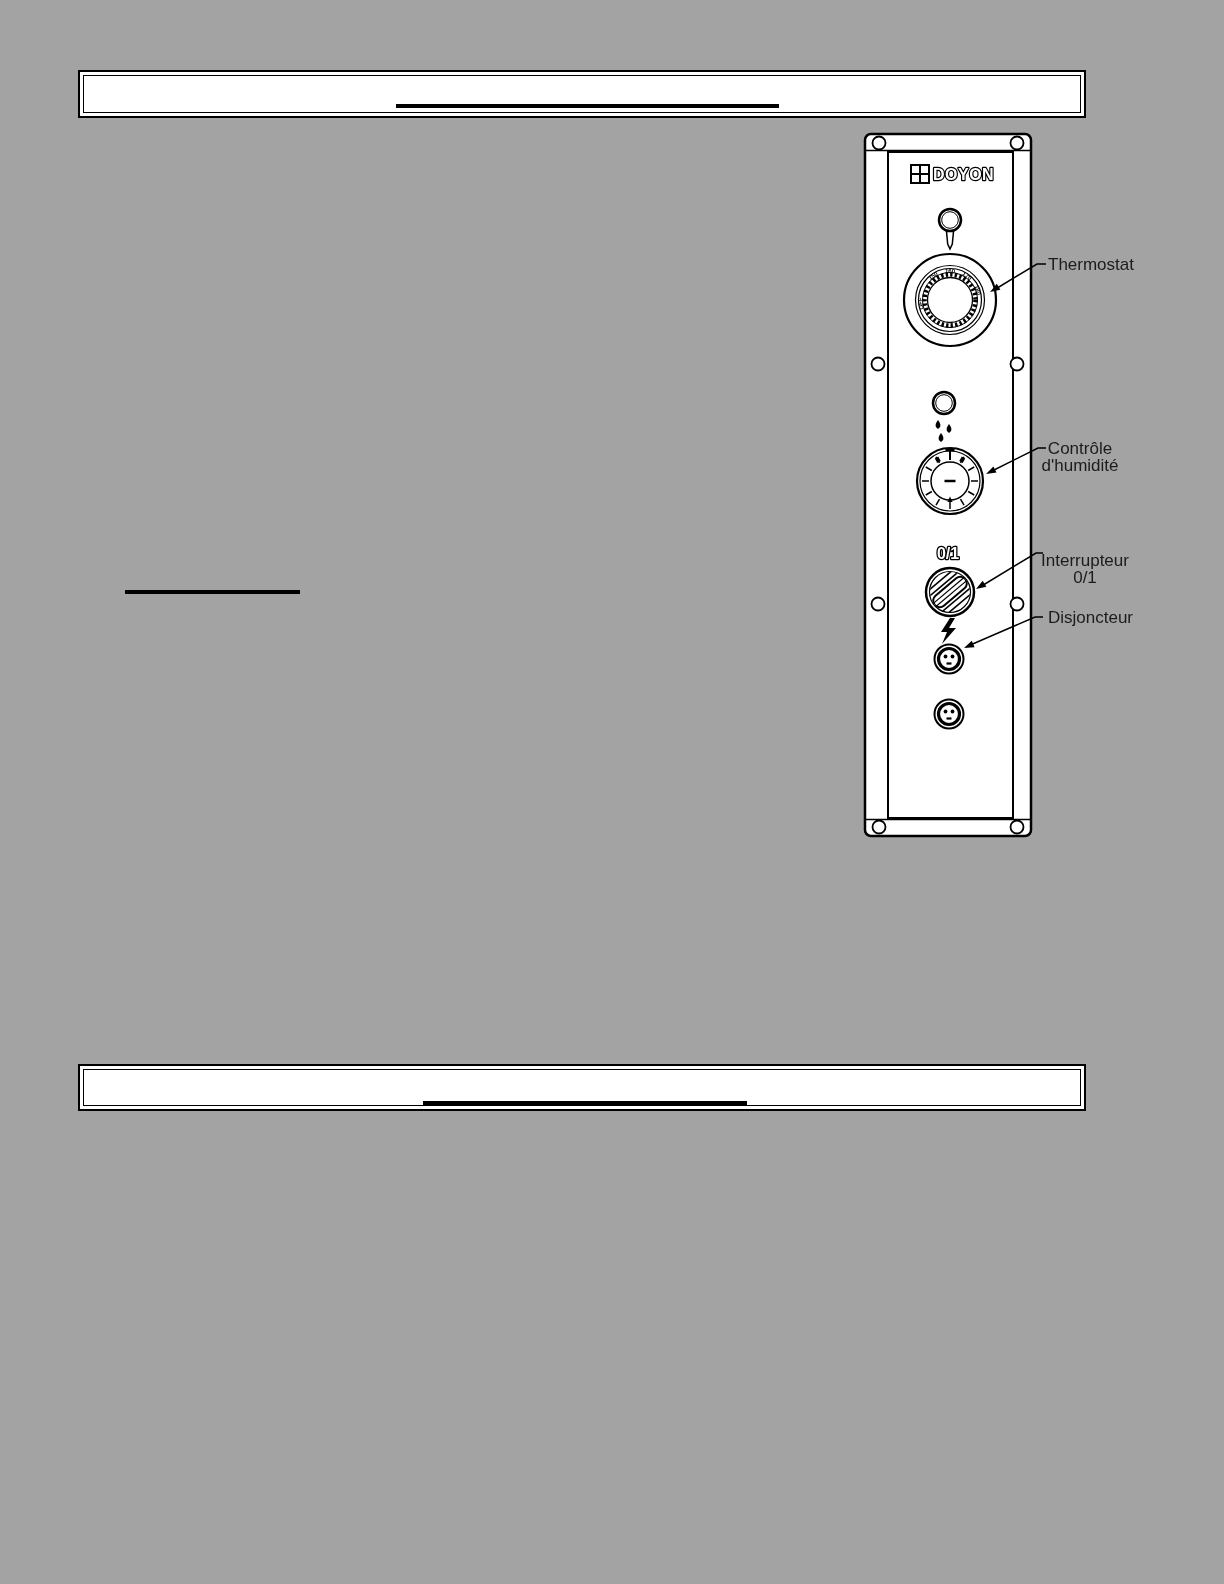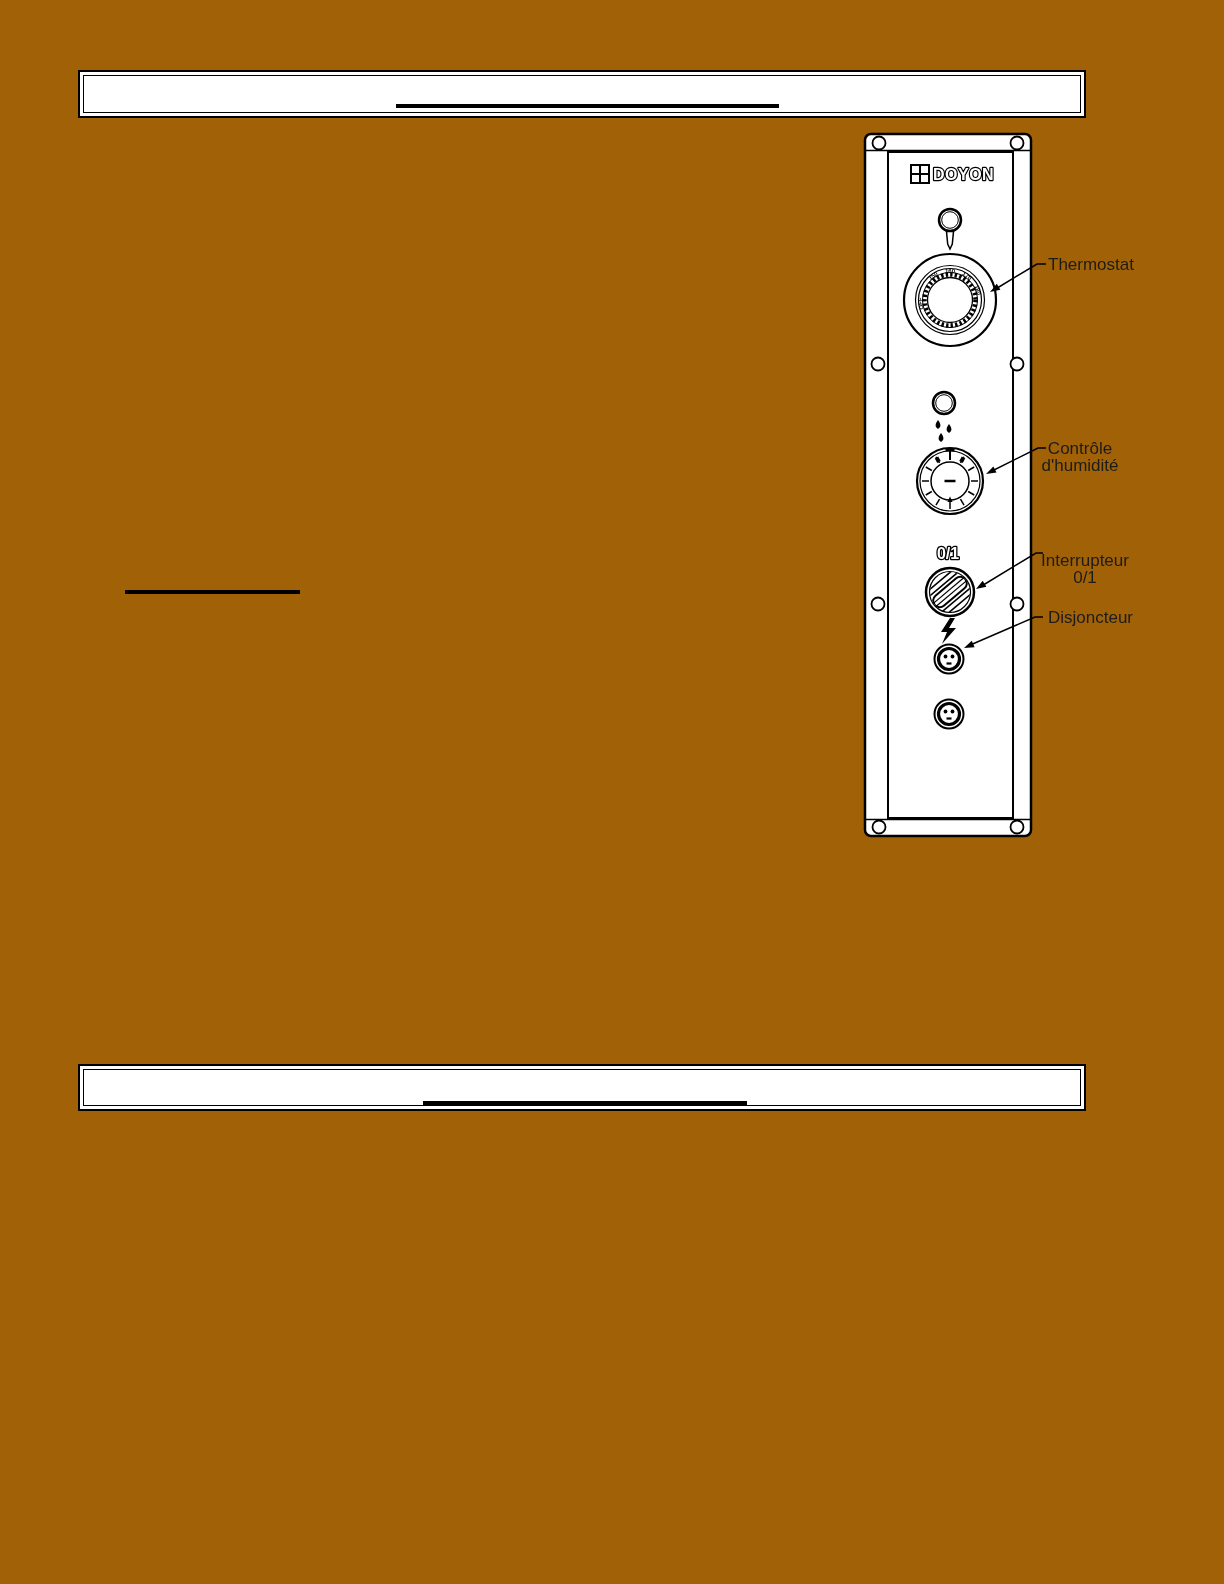--- a/index.html
+++ b/index.html
@@ -1,19 +1,19 @@
 <!DOCTYPE html>
 <html><head>
 <meta charset="utf-8">
 <style>
   html,body{margin:0;padding:0;background:#888;}
   .page{
     position:relative;
     width:1224px;height:1584px;
-    background:#a16207;
+    background:#a3a3a3;
     font-family:"Liberation Sans",sans-serif;
     overflow:hidden;
   }
   .title-box{
     position:absolute;left:78px;width:1008px;
     border:2px solid #000;
     box-sizing:border-box;
     padding:3px;
     background:#fff;
   }

